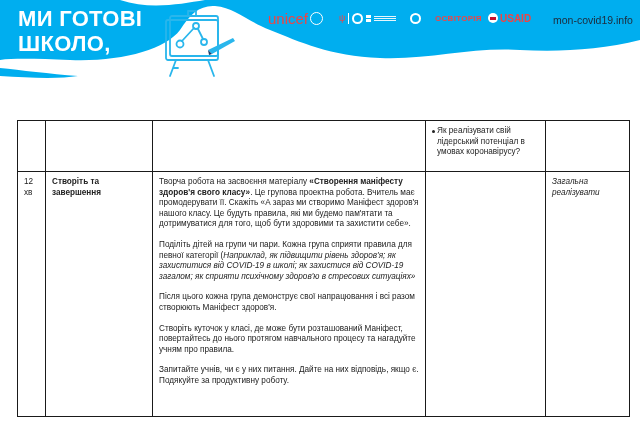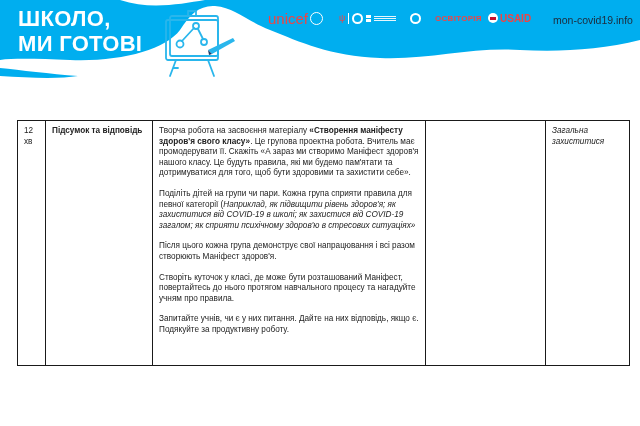--- a/index.html
+++ b/index.html
@@ -46,22 +46,22 @@
 <body>
 
 <div class="banner">
   <svg class="bg" width="640" height="80" viewBox="0 0 640 80">
     <path d="M0 0 H640 V40 C600 50 560 52 520 50 C470 47 430 60 380 58 C330 56 300 42 270 30 C245 20 235 8 215 6 C200 5 190 14 180 30 C165 50 120 62 70 60 C40 59 15 58 0 60 Z" fill="#00aeef"></path>
     <path d="M0 68 C20 70 50 74 78 76 C60 79 30 78 0 76 Z" fill="#00aeef"></path>
     <path d="M120 0 C150 10 180 4 205 0 Z" fill="#ffffff"></path>
   </svg>
 
   <div class="title">
+    <div>МИ ГОТОВІ</div>
     <div>ШКОЛО,</div>
-    <div>МИ ГОТОВІ</div>
   </div>
 
   <svg class="easel" width="80" height="68" viewBox="0 0 80 68">
     <g fill="none" stroke="#29b6ec" stroke-width="1.8" stroke-linecap="round" stroke-linejoin="round">
       <rect x="8" y="10" width="52" height="40" rx="2"></rect>
       <rect x="12" y="6" width="48" height="40" rx="2"></rect>
       <path d="M30 6 V1 H38 V6"></path>
       <circle cx="22" cy="34" r="3.5"></circle>
       <circle cx="38" cy="16" r="3"></circle>
       <circle cx="46" cy="32" r="3"></circle>
@@ -107,27 +107,39 @@
 
 <table class="lesson">
   <colgroup>
       <col class="c1">
       <col class="c2">
       <col class="c3">
       <col class="c4">
       <col class="c5">
     </colgroup>
   <tbody>
+      <tr class="r1">
+    <td></td>
+    <td></td>
+    <td></td>
+    <td>
+      <div class="bullet">
+        <span class="dot"></span>
+        <span>Як реалізувати свій лідерський потенціал в умовах коронавірусу?</span>
+      </div>
+    </td>
+    <td></td>
+  </tr>
   <tr class="r2">
     <td>12 хв</td>
-    <td class="bold">Підсумок та відповідь</td>
+    <td class="bold">Створіть та завершення</td>
     <td>
       <p class="para"><span>Творча робота на засвоєння матеріалу </span><span class="bold">«Створення маніфесту здоров'я свого класу»</span><span>. Це групова проектна робота. Вчитель має промодерувати її. Скажіть «А зараз ми створимо Маніфест здоров'я нашого класу. Це будуть правила, які ми будемо пам'ятати та дотримуватися для того, щоб бути здоровими та захистити себе».</span></p>
       <p class="para"><span>Поділіть дітей на групи чи пари. Кожна група сприяти правила для певної категорії (</span><span class="ital">Наприклад, як підвищити рівень здоров'я; як захиститися від COVID-19 в школі; як захистися від COVID-19 загалом; як сприяти психічному здоров'ю в стресових ситуаціях»</span></p>
       <p class="para">Після цього кожна група демонструє свої напрацювання і всі разом створюють Маніфест здоров'я.</p>
       <p class="para">Створіть куточок у класі, де може бути розташований Маніфест, повертайтесь до нього протягом навчального процесу та нагадуйте учням про правила.</p>
       <p class="para">Запитайте учнів, чи є у них питання. Дайте на них відповідь, якщо є. Подякуйте за продуктивну роботу.</p>
     </td>
     <td></td>
-    <td class="ital">Загальна захиститися</td>
+    <td class="ital">Загальна реалізувати</td>
   </tr>
 </tbody>
   </table>
 
 </body></html>

